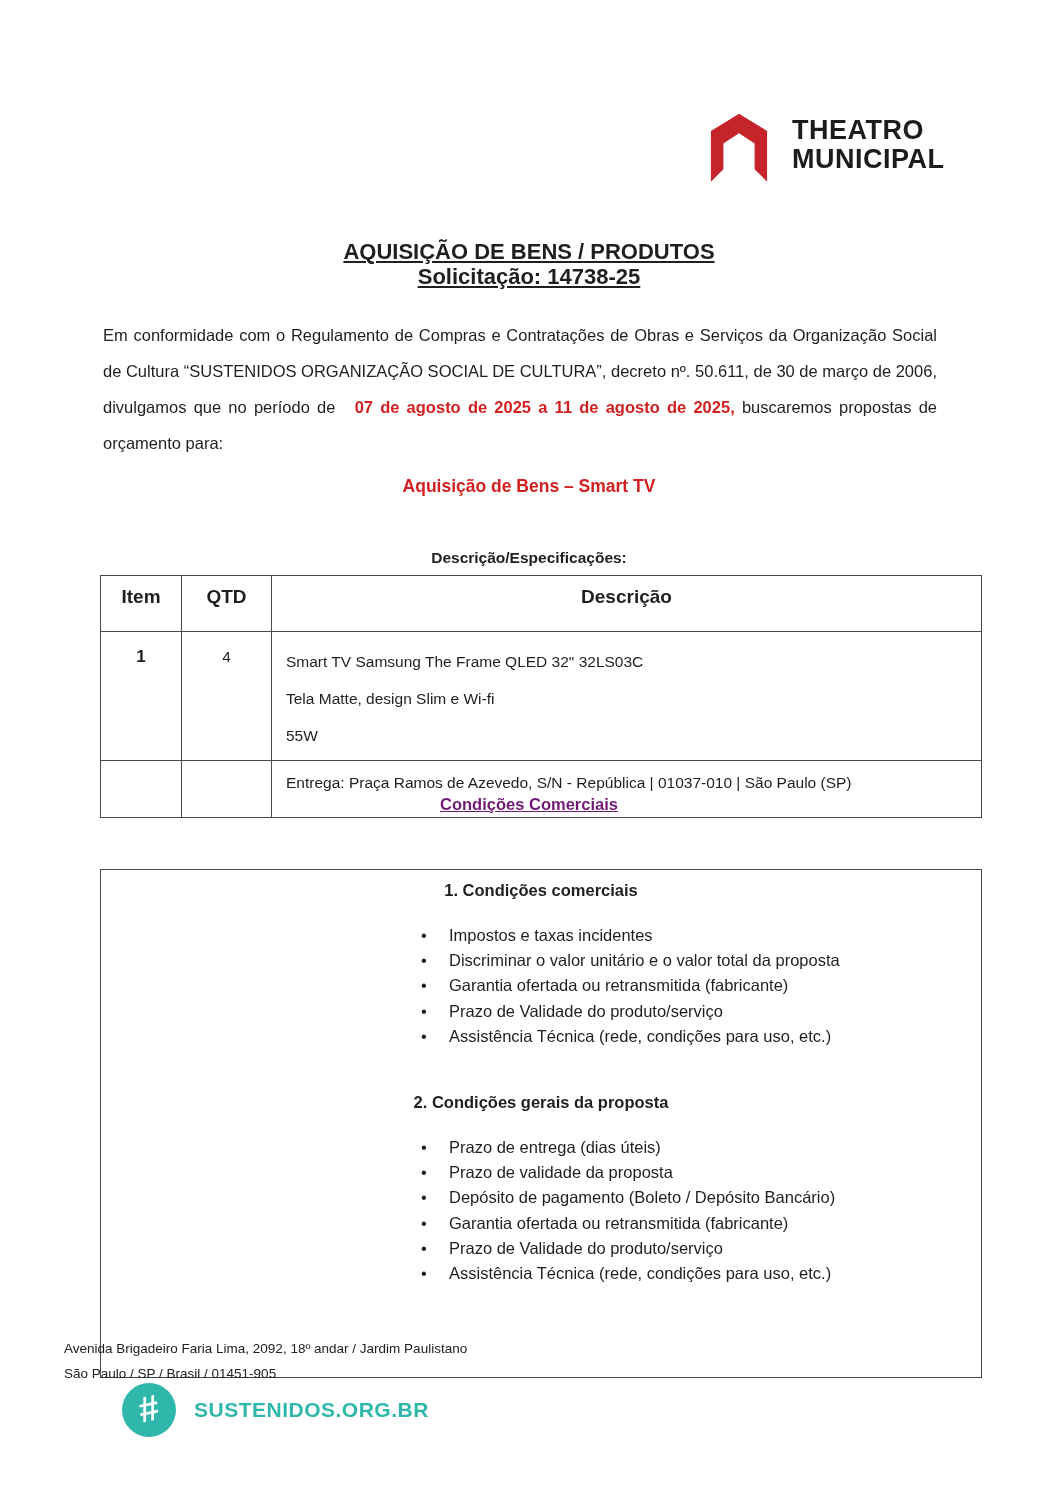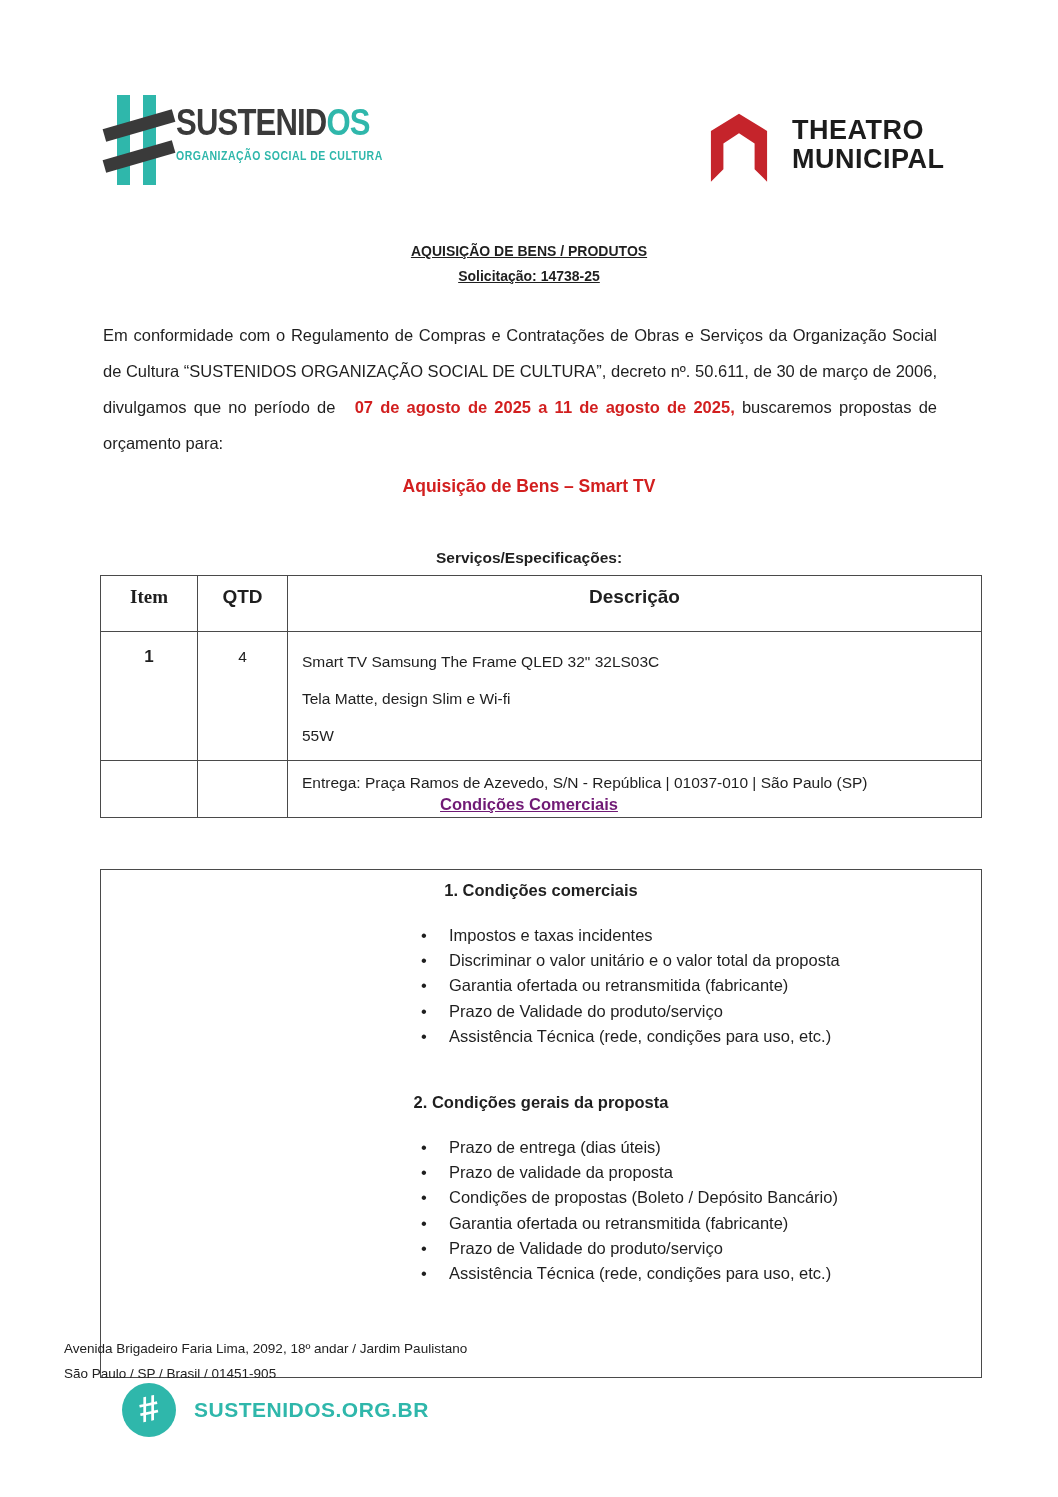--- a/index.html
+++ b/index.html
@@ -24,36 +24,36 @@
   .sustenidos-word { margin-left:6px; padding-top:8px; transform:scaleX(.84); transform-origin:left top; }
   .sustenidos-word .word { font-size:37px; font-weight:bold; letter-spacing:-1px; color:#3a3a3a; line-height:40px; }
   .sustenidos-word .word .accent { color:#2fb7ab; }
   .sustenidos-word .sub { font-size:12.5px; font-weight:bold; color:#2fb7ab; letter-spacing:.6px; margin-top:6px; }
 
   .theatro-logo { position:absolute; left:700px; top:103px; display:flex; align-items:center; }
   .arch-icon { width:78px; height:84px; flex:0 0 auto; }
   .theatro-word { margin-left:14px; font-weight:bold; font-size:27px; line-height:29px; letter-spacing:.5px; color:#1c1c1c; }
 
   
-  .title-block { position:absolute; left:0; top:239px; width:100%; text-align:center; font-weight:bold; font-size:14px; line-height:25px; }
+  .title-block { position:absolute; left:0; top:239px; width:100%; text-align:center; font-weight:bold; font-size:22px; line-height:25px; }
   .title-block div { text-decoration:underline; }
 
   
   .intro { position:absolute; left:103px; top:317px; width:834px; font-size:16.5px; line-height:36px; text-align:justify; }
   .intro .hl { color:#d21f1f; font-weight:bold;margin-left:12px; }
 
   
   .subject-heading { position:absolute; left:0; top:476px; width:100%; text-align:center; color:#d21f1f; font-weight:bold; font-size:17.5px; }
   .spec-heading { position:absolute; left:0; top:549px; width:100%; text-align:center; font-weight:bold; font-size:15.5px; }
 
   
   .spec-table { position:absolute; left:100px; top:575px; width:882px; border-collapse:collapse; }
   .spec-table th, .spec-table td { border:1.6px solid #4a4a4a; vertical-align:top; }
   .spec-table th { font-size:19px; font-weight:bold; text-align:center; padding-top:10px; height:56px; }
-  .col-item { width:97px;font-family:Liberation Serif, serif; } .col-qtd { width:90px; }
+  .col-item { width:81px; } .col-qtd { width:90px; }
   .cell-item { text-align:center; font-weight:bold; font-size:17px; padding-top:15px; }
   .cell-qtd  { text-align:center; font-size:15.5px; padding-top:16px; }
   .cell-desc { font-size:15.5px; padding:11px 14px 6px 14px; }
   .row-main  { height:120px; }
   .row-main .cell-desc div { line-height:37px; }
   .row-entrega { height:57px; }
   .row-entrega .cell-desc { padding-top:13px; }
 
   
   .cond-heading { position:absolute; left:0; top:795px; width:100%; text-align:center; font-weight:bold; font-size:16.5px; color:#701a75; }
@@ -70,53 +70,41 @@
   .footer-logo { position:absolute; left:122px; top:1383px; display:flex; align-items:center; }
   .footer-hash-circle { width:54px; height:54px; border-radius:50%; background:#2fb7ab; display:flex; align-items:center; justify-content:center; }
   .footer-hash-circle span { color:#fff; font-size:36px; font-weight:bold; transform:rotate(-12deg); line-height:1; padding-bottom:3px; }
   .footer-site { margin-left:18px; color:#2fb7ab; font-weight:bold; font-size:21px; letter-spacing:.5px; }
 </style>
 </head>
 <body>
 
 <div class="page">
 
-  <div class="sustenidos-logo">
-    <div class="hash-icon">
-      <div class="vbar v1"></div>
-        <div class="vbar v2"></div>
-      <div class="dbar d1"></div>
-        <div class="dbar d2"></div>
-    </div>
-    <div class="sustenidos-word">
-      <div class="word"><span>SUSTENID</span><span class="accent">OS</span></div>
-      <div class="sub">ORGANIZAÇÃO SOCIAL DE CULTURA</div>
-    </div>
-  </div>
 
   <div class="theatro-logo">
     <svg class="arch-icon" viewBox="0 0 100 100">
       <path d="M14 32 L50 10 L86 32 L86 97 L70 81 L70 48 L50 35 L30 48 L30 81 L14 97 Z" fill="#c5242b" fill-rule="evenodd"></path>
     </svg>
     <div class="theatro-word">
       <div>THEATRO</div>
       <div>MUNICIPAL</div>
     </div>
   </div>
 
   <div class="title-block">
     <div>AQUISIÇÃO DE BENS / PRODUTOS</div>
     <div>Solicitação: 14738-25</div>
   </div>
 
   <p class="intro"><span>Em conformidade com o Regulamento de Compras e Contratações de Obras e Serviços da Organização Social de Cultura “SUSTENIDOS ORGANIZAÇÃO SOCIAL DE CULTURA”, decreto nº. 50.611, de 30 de março de 2006, divulgamos que no período de </span><span class="hl">07 de agosto de 2025 a 11 de agosto de 2025,</span><span> buscaremos propostas de orçamento para:</span></p>
 
   <div class="subject-heading">Aquisição de Bens – Smart TV</div>
 
-  <div class="spec-heading">Serviços/Especificações:</div>
+  <div class="spec-heading">Descrição/Especificações:</div>
 
   <table class="spec-table">
     <tbody>
         <tr>
       <th class="col-item">Item</th>
       <th class="col-qtd">QTD</th>
       <th>Descrição</th>
     </tr>
     <tr class="row-main">
       <td class="cell-item">1</td>
@@ -143,21 +131,21 @@
       <li>Impostos e taxas incidentes</li>
       <li>Discriminar o valor unitário e o valor total da proposta</li>
       <li>Garantia ofertada ou retransmitida (fabricante)</li>
       <li>Prazo de Validade do produto/serviço</li>
       <li>Assistência Técnica (rede, condições para uso, etc.)</li>
     </ul>
     <div class="cond-section-title second">2. Condições gerais da proposta</div>
     <ul>
       <li>Prazo de entrega (dias úteis)</li>
       <li>Prazo de validade da proposta</li>
-      <li>Condições de propostas (Boleto / Depósito Bancário)</li>
+      <li>Depósito de pagamento (Boleto / Depósito Bancário)</li>
       <li>Garantia ofertada ou retransmitida (fabricante)</li>
       <li>Prazo de Validade do produto/serviço</li>
       <li>Assistência Técnica (rede, condições para uso, etc.)</li>
     </ul>
   </div>
 
   <div class="footer-address">
     <div>Avenida Brigadeiro Faria Lima, 2092, 18º andar / Jardim Paulistano</div>
     <div>São Paulo / SP / Brasil / 01451-905</div>
   </div>

